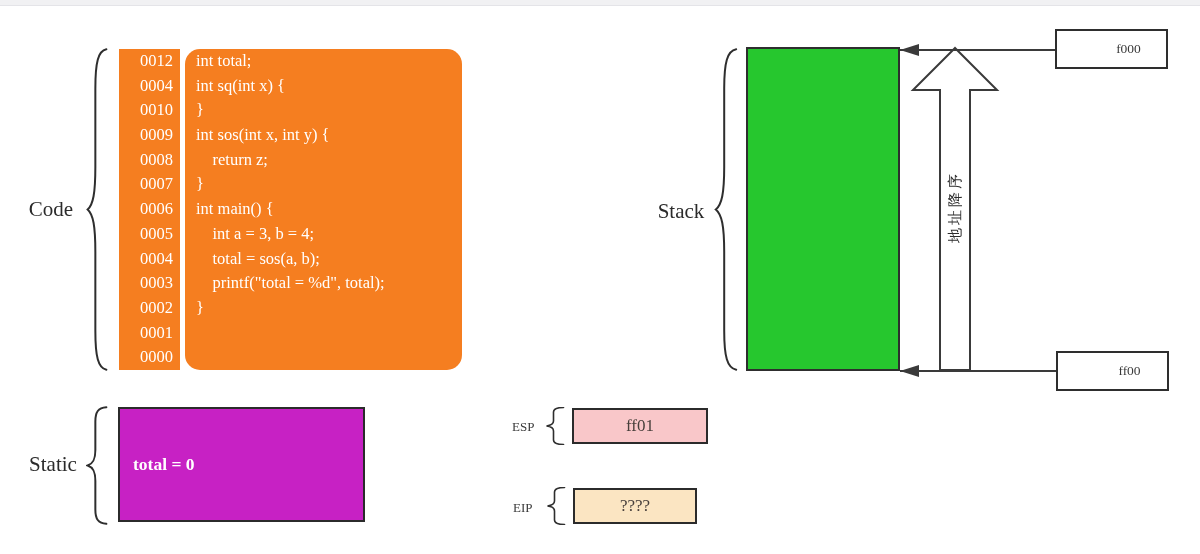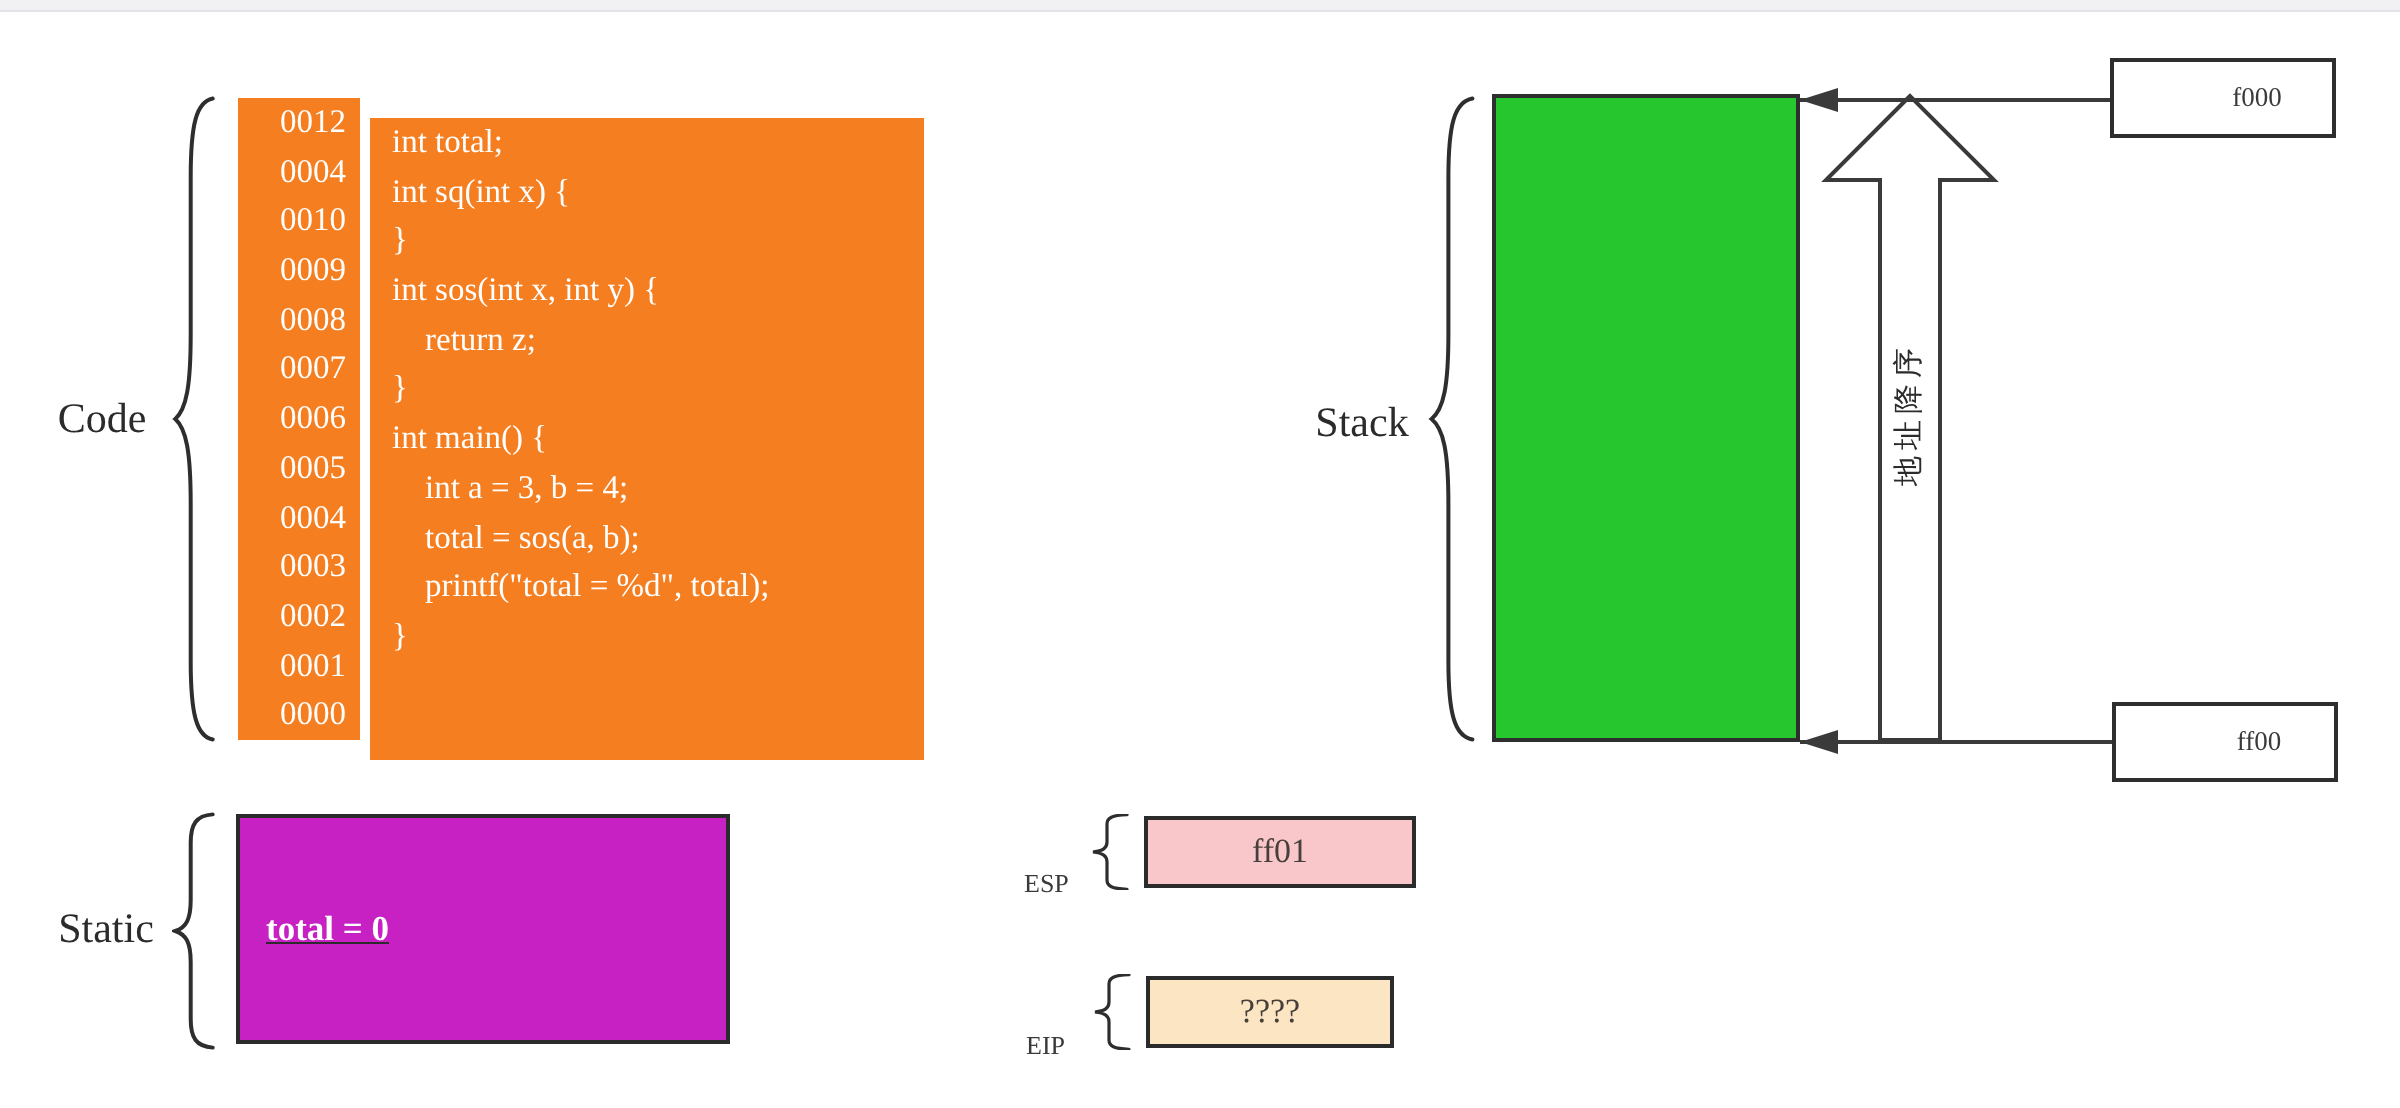--- a/index.html
+++ b/index.html
@@ -10,43 +10,43 @@
   .abs{position:absolute;}
   #top-strip{left:0;top:0;width:1200px;height:5px;background:#f1f1f3;border-bottom:1px solid #e4e4e8;}
 
   .section-label{font-size:21px;color:#2b2b2b;text-align:center;}
   .brace-svg{display:block;}
   .brace-svg path{stroke:#2e2e2e;stroke-width:2;fill:none;vector-effect:non-scaling-stroke;stroke-linecap:round;}
   .brace-small path{stroke-width:1.6;}
 
   
   #addr-col{left:119px;top:49px;width:61px;height:321px;}
-  #code-col{left:185px;top:59px;width:277px;height:321px;}
+  #code-col{left:185px;top:49px;width:277px;height:321px;border-radius:15px;}
   .code-line{height:24.692px;line-height:24.692px;color:#ffffff;font-size:16.5px;white-space:pre;overflow:hidden;}
   #addr-col .code-line{padding-left:21px;}
   #code-col .code-line{padding-left:11px;}
 
   
   #static-box{left:118px;top:407px;width:247px;height:115px;border:2px solid #2b2b2b;box-sizing:border-box;
-    display:flex;align-items:center;text-decoration:underline;}
+    display:flex;align-items:center;}
   #static-box .static-text{color:#ffffff;font-weight:bold;font-size:17.5px;padding-left:13px;}
 
   
   #stack-box{left:746px;top:47px;width:154px;height:324px;border:2px solid #2e2e2e;box-sizing:border-box;}
 
   .addr-tag{width:113px;height:40px;border:2px solid #2e2e2e;box-sizing:border-box;background:#ffffff;
     display:flex;align-items:center;justify-content:center;font-size:13.5px;color:#3a3a3a;padding-left:34px;}
   #f000-box{left:1055px;top:29px;}
   #ff00-box{left:1056px;top:351px;}
 
   #arrow-caption{left:895px;top:197px;width:120px;height:20px;transform:rotate(-90deg);
     text-align:center;font-size:15px;letter-spacing:3px;color:#2b2b2b;line-height:20px;}
 
   
-  .reg-label{font-size:13px;color:#3a3a3a;margin-top:15px;}
+  .reg-label{font-size:13px;color:#3a3a3a;}
   .reg-box{border:2px solid #2b2b2b;box-sizing:border-box;display:flex;align-items:center;justify-content:center;
     font-size:17px;color:#473f3b;}
   #esp-box{left:572px;top:408px;width:136px;height:36px;}
   #eip-box{left:573px;top:488px;width:124px;height:36px;}
 
   #line-layer{left:0;top:0;width:1200px;height:554px;pointer-events:none;}
 </style>
 </head>
 <body>
 

